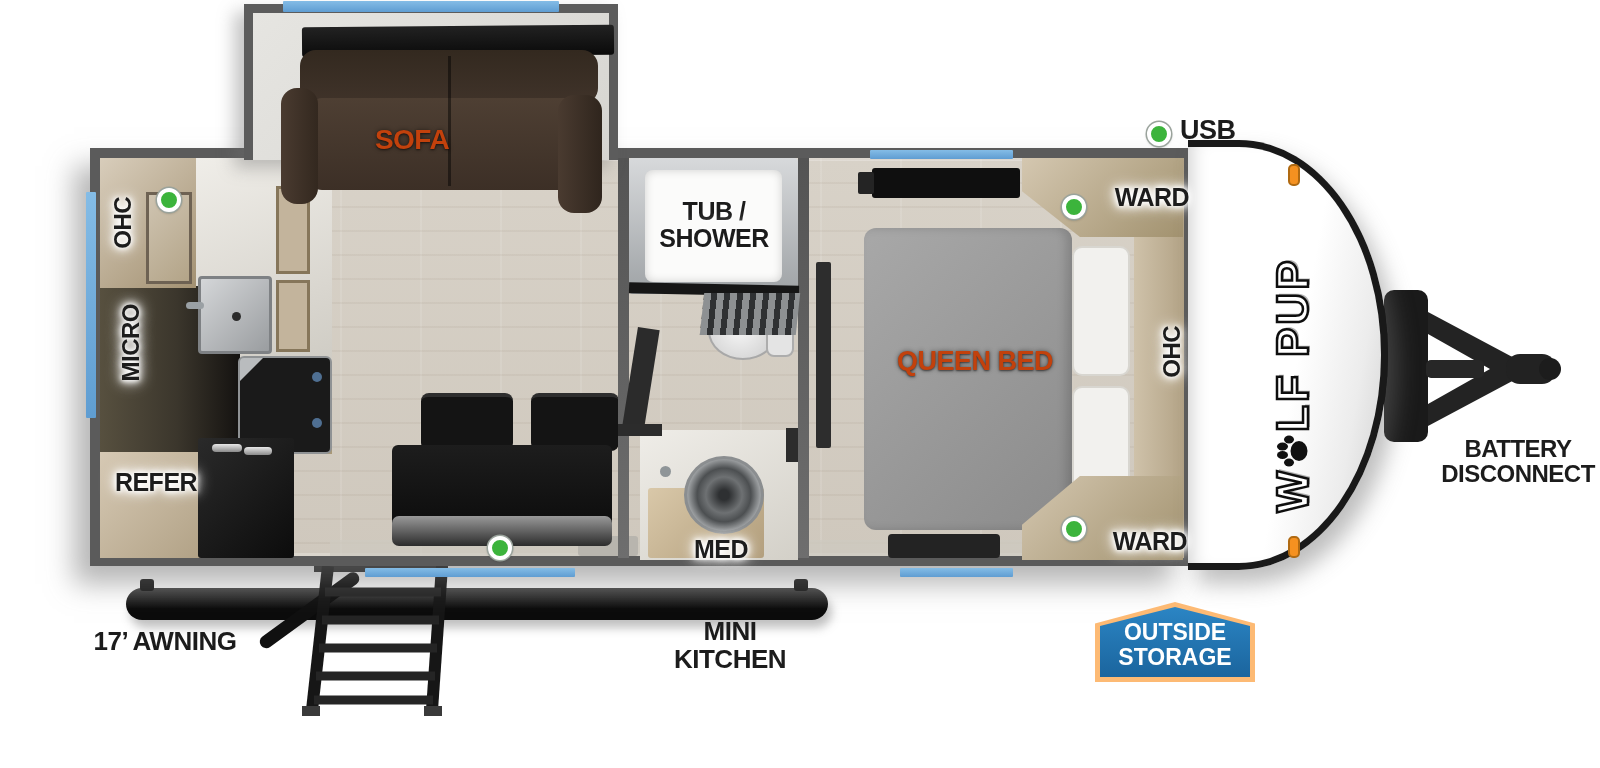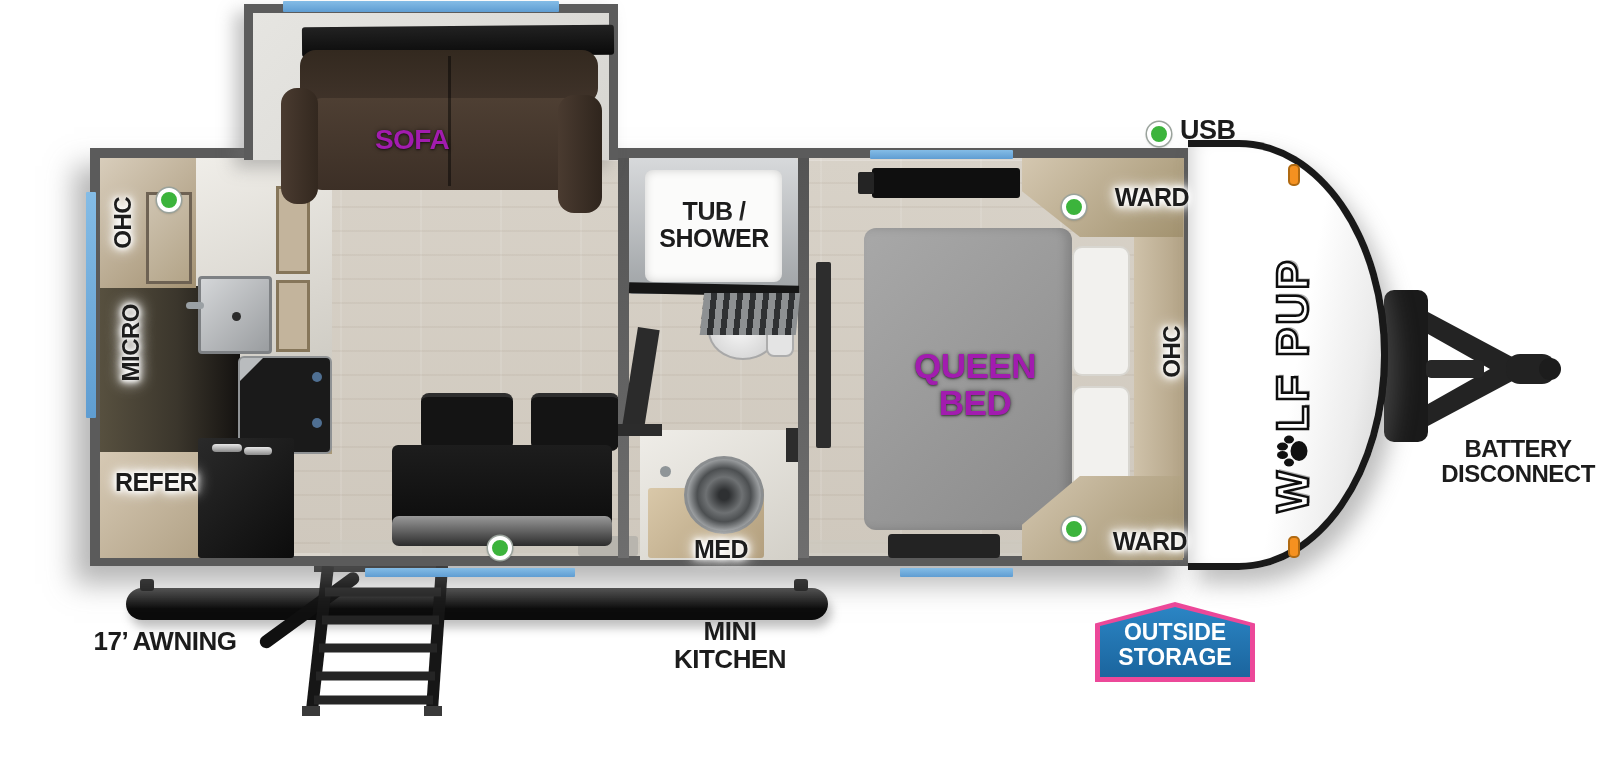--- a/index.html
+++ b/index.html
@@ -3,37 +3,37 @@
 <meta charset="utf-8">
 <style>
   html,body{margin:0;padding:0;background:#ffffff;}
   #stage{position:relative;width:1600px;height:768px;background:#ffffff;overflow:hidden;
          font-family:"Liberation Sans",sans-serif;}
   .abs{position:absolute;box-sizing:border-box;}
   
   .lbl{position:absolute;box-sizing:border-box;font-weight:700;color:#1c1c1c;font-size:25px;
        letter-spacing:-0.5px;text-align:center;white-space:pre-line;line-height:1.06;z-index:40;
        text-shadow:0 0 4px #fff,0 0 7px #fff,0 0 10px #fff,0 0 14px #fff,0 0 18px #fff;}
-  .lbl.white{color:#a21caf;text-shadow:0 0 5px rgba(0,0,0,.45),0 1px 2px rgba(0,0,0,.5);}
+  .lbl.white{color:#c2410c;text-shadow:0 0 5px rgba(0,0,0,.45),0 1px 2px rgba(0,0,0,.5);}
   .lbl.vert{transform:rotate(-90deg);transform-origin:center center;}
   
   .wallbox{background:
       repeating-linear-gradient(180deg,rgba(120,100,80,.07) 0 2px,rgba(0,0,0,0) 2px 24px),
       repeating-linear-gradient(90deg,rgba(255,255,255,.10) 0 2px,rgba(0,0,0,0) 2px 80px),
       linear-gradient(180deg,#d8d2c8,#cfc8bd);
       border:10px solid #5b5b5b;box-shadow:-16px 18px 26px rgba(110,110,110,.5),inset 0 0 0 3px rgba(255,255,255,.25);z-index:2;}
   .wall{background:linear-gradient(180deg,#545454,#6e6e6e);z-index:6;}
   .win{background:linear-gradient(180deg,#84bce6,#5f9dd2);z-index:8;border-radius:1px;}
   .dot{position:absolute;width:16px;height:16px;border-radius:50%;background:#3cb43c;
        border:4px solid #ffffff;box-shadow:0 0 0 1.5px #9aa39c,0 1px 3px rgba(0,0,0,.35);z-index:42;}
   .wood{background:linear-gradient(135deg,#d2c6b2,#a89878);}
   .dark{background:#141414;}
   .z3{z-index:3}.z4{z-index:4}.z5{z-index:5}.z6{z-index:6}
   
-  .badge-outer{clip-path:polygon(50% 0%,100% 27%,100% 100%,0% 100%,0% 27%);background:#ec4899;z-index:30;}
+  .badge-outer{clip-path:polygon(50% 0%,100% 27%,100% 100%,0% 100%,0% 27%);background:#fdba74;z-index:30;}
   .badge-inner{position:absolute;left:5px;top:5px;right:5px;bottom:5px;
        clip-path:polygon(50% 0%,100% 27%,100% 100%,0% 100%,0% 27%);
        background:linear-gradient(180deg,#2b85c4,#1b659e);display:flex;align-items:flex-end;justify-content:center;}
   .badge-text{color:#fff;font-weight:700;font-size:23px;line-height:1.12;text-align:center;
        white-space:pre-line;padding-bottom:6px;letter-spacing:0;}
   
   .brand{display:flex;align-items:center;justify-content:center;gap:4px;transform:rotate(-90deg);z-index:26;}
   .brand span{font-size:44px;font-weight:900;color:#ffffff;letter-spacing:3px;
        -webkit-text-stroke:2.5px #0e0e0e;text-shadow:2px 2px 0 rgba(0,0,0,.30);}
 </style>
@@ -118,21 +118,21 @@
   <div class="abs" style="left:660px;top:466px;width:11px;height:11px;border-radius:50%;background:#8f9598;z-index:6;"></div>
   <div class="lbl" style="left:671px;top:536px;width:100px;">MED</div>
 
   <div class="abs z3" style="left:1134px;top:158px;width:50px;height:400px;background:linear-gradient(90deg,#cfc2aa,#b3a386);"></div>
   <div class="abs z4" style="left:872px;top:168px;width:148px;height:30px;background:#0f0f0f;border-radius:3px;"></div>
   <div class="abs z4" style="left:858px;top:172px;width:16px;height:22px;background:#242424;border-radius:2px;"></div>
   <div class="abs z4" style="left:864px;top:228px;width:208px;height:302px;border-radius:12px;
               background:linear-gradient(135deg,#a8a8a8,#8b8b8b);box-shadow:inset -6px 0 10px rgba(0,0,0,.15);"></div>
   <div class="abs z5" style="left:1072px;top:246px;width:58px;height:130px;border-radius:10px;background:#f2f1ee;border:2px solid #d8d6d0;"></div>
   <div class="abs z5" style="left:1072px;top:386px;width:58px;height:130px;border-radius:10px;background:#f2f1ee;border:2px solid #d8d6d0;"></div>
-  <div class="lbl white" style="left:895px;top:347px;width:160px;font-size:35px;">QUEEN BED</div>
+  <div class="lbl white" style="left:895px;top:347px;width:160px;font-size:27px;">QUEEN BED</div>
   <div class="abs z5" style="left:888px;top:534px;width:112px;height:24px;background:#232323;border-radius:4px;"></div>
 
   <div class="abs z5" style="left:1022px;top:158px;width:161px;height:79px;background:linear-gradient(135deg,#d4c7b0,#a2926f);
               clip-path:polygon(0 0,100% 0,100% 100%,36% 100%,0 42%);"></div>
   <div class="abs z5" style="left:1022px;top:476px;width:161px;height:84px;background:linear-gradient(135deg,#d4c7b0,#a2926f);
               clip-path:polygon(0 100%,0 58%,36% 0,100% 0,100% 100%);"></div>
   <div class="lbl" style="left:1102px;top:184px;width:100px;">WARD</div>
   <div class="lbl" style="left:1100px;top:528px;width:100px;">WARD</div>
   <div class="dot" style="left:1062px;top:195px;"></div>
   <div class="dot" style="left:1062px;top:517px;"></div>

